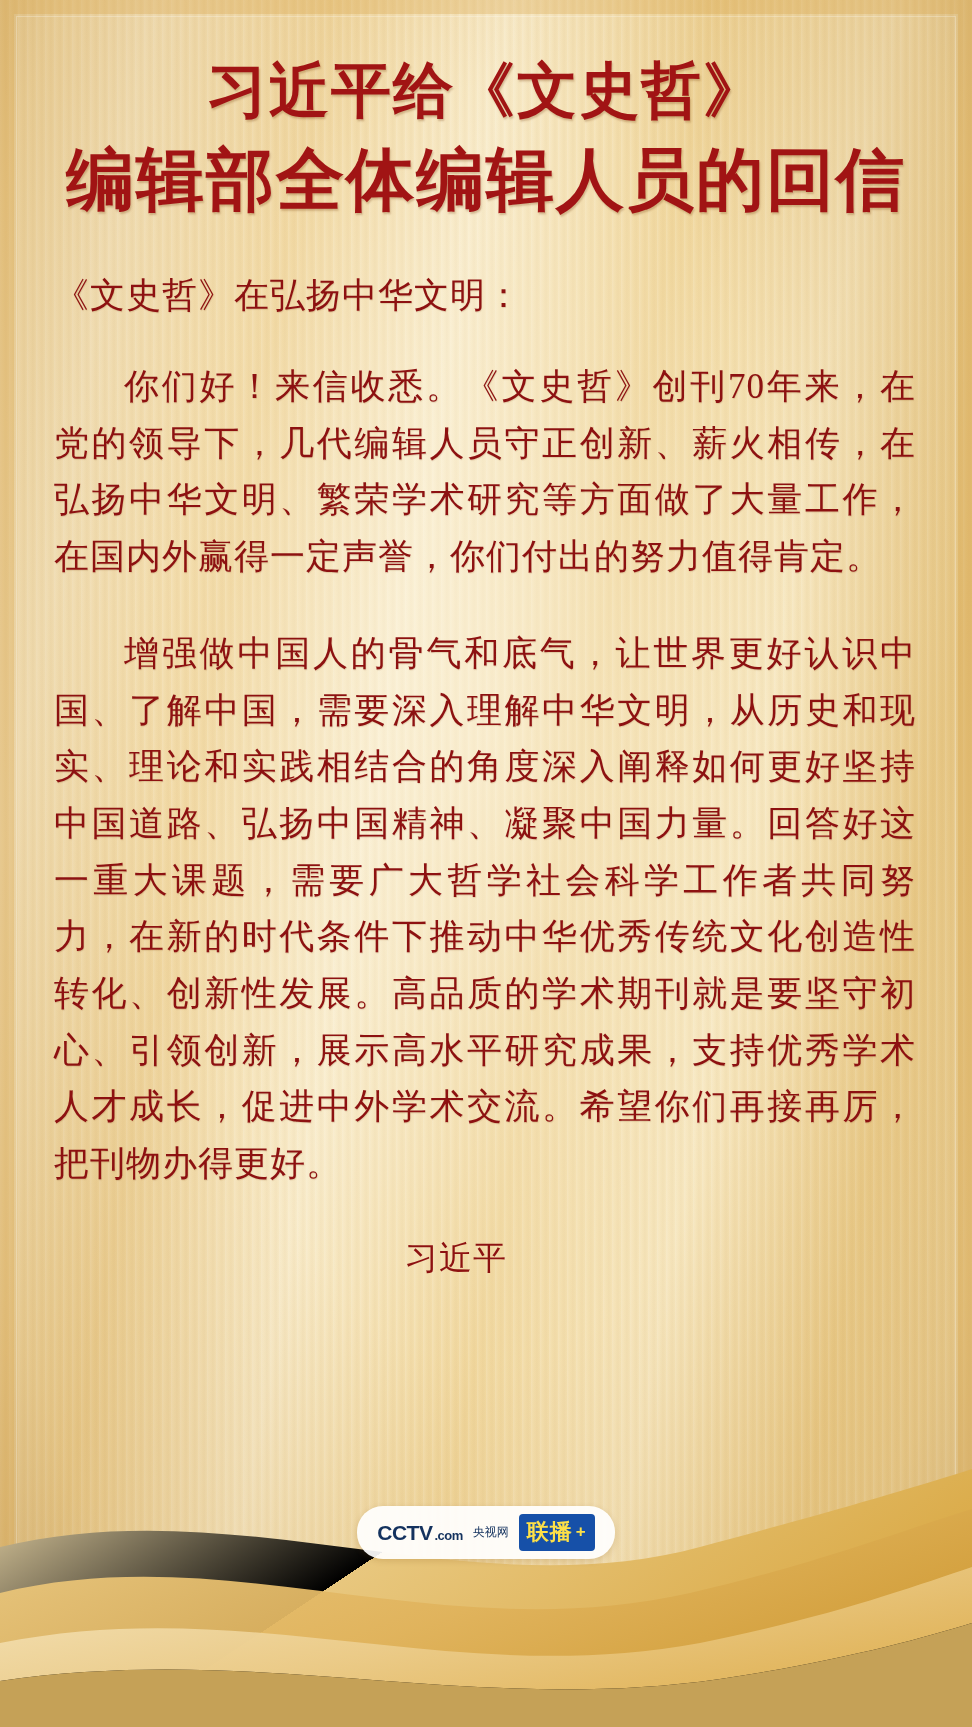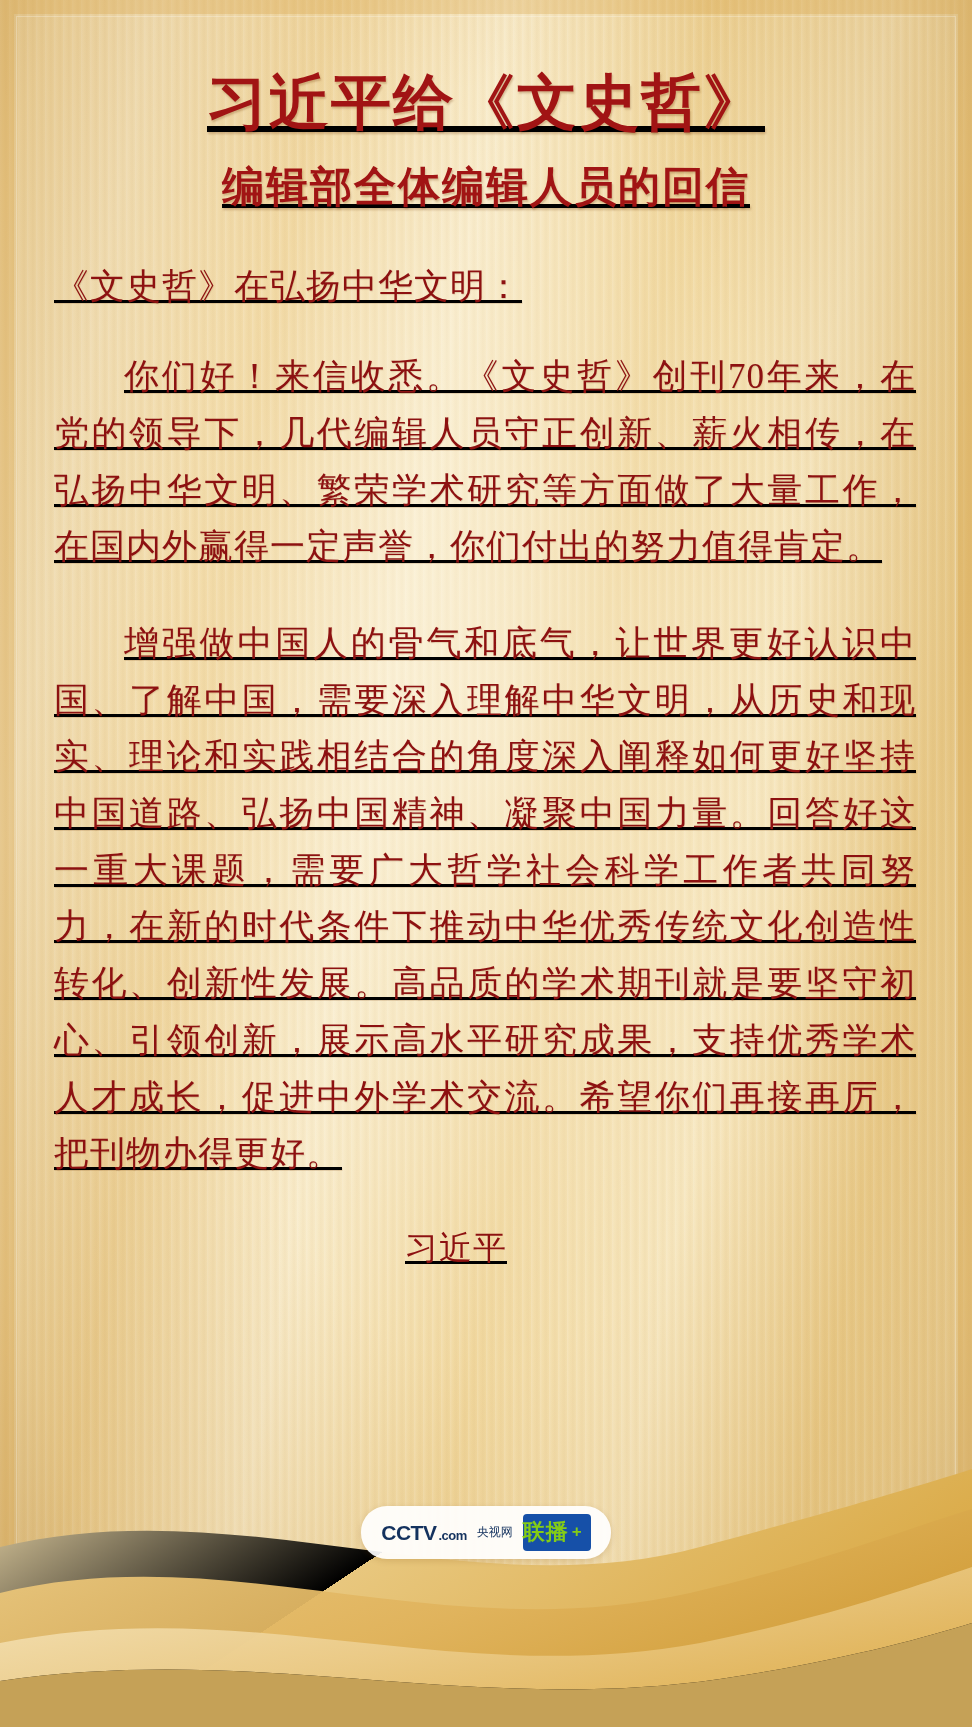--- a/index.html
+++ b/index.html
@@ -64,39 +64,38 @@
   .frame-edge2 {
     position: absolute;
     top: 16px; left: 16px; right: 16px; bottom: 16px;
     border: 1px solid rgba(255,255,255,0.25);
     pointer-events: none;
   }
 
   .content {
     position: relative;
     z-index: 3;
-    padding: 12px 44px;
-    text-decoration: underline;
+    padding: 0 44px;
   }
 
   .title {
     text-align: center;
     padding-top: 52px;
     color: #a11414;
     font-family: "Liberation Serif", "DejaVu Serif", serif;
     font-weight: bold;
     letter-spacing: 2px;
     line-height: 1.30;
     text-shadow: 1px 2px 2px rgba(120,60,10,0.28);
   }
   .title .line {
     display: block;
     font-size: 60px;
   }
-  .title .line2 { font-size: 42px; margin-top: 18px; }
+  .title .line2 { font-size: 68px; margin-top: 6px; }
 
   .letter {
     margin-top: 44px;
     color: #8d1111;
     font-size: 35px;
     line-height: 1.62;
     letter-spacing: 1px;
     text-shadow: 0.5px 1px 1px rgba(130,70,20,0.18);
   }
   .salutation {
@@ -168,23 +167,23 @@
     font-family: "Liberation Sans", sans-serif;
     font-size: 12px;
     color: #14325e;
     line-height: 1.05;
     text-align: center;
   }
   .lianbo {
     display: flex;
     align-items: center;
     background: #1650a8;
-    color: #84cc16;
+    color: #fde047;
     border-radius: 4px;
-    padding: 3px 8px 4px 0;
+    padding: 3px 8px 4px 8px;
     font-family: "Liberation Sans", sans-serif;
     font-weight: bold;
     font-size: 22px;
     letter-spacing: 1px;
   }
   .lianbo .plus { font-size: 17px; margin-left: 3px; }
   .lianbo-stack { display:flex; flex-direction:column; align-items:center; }
 </style>
 </head>
 <body>

